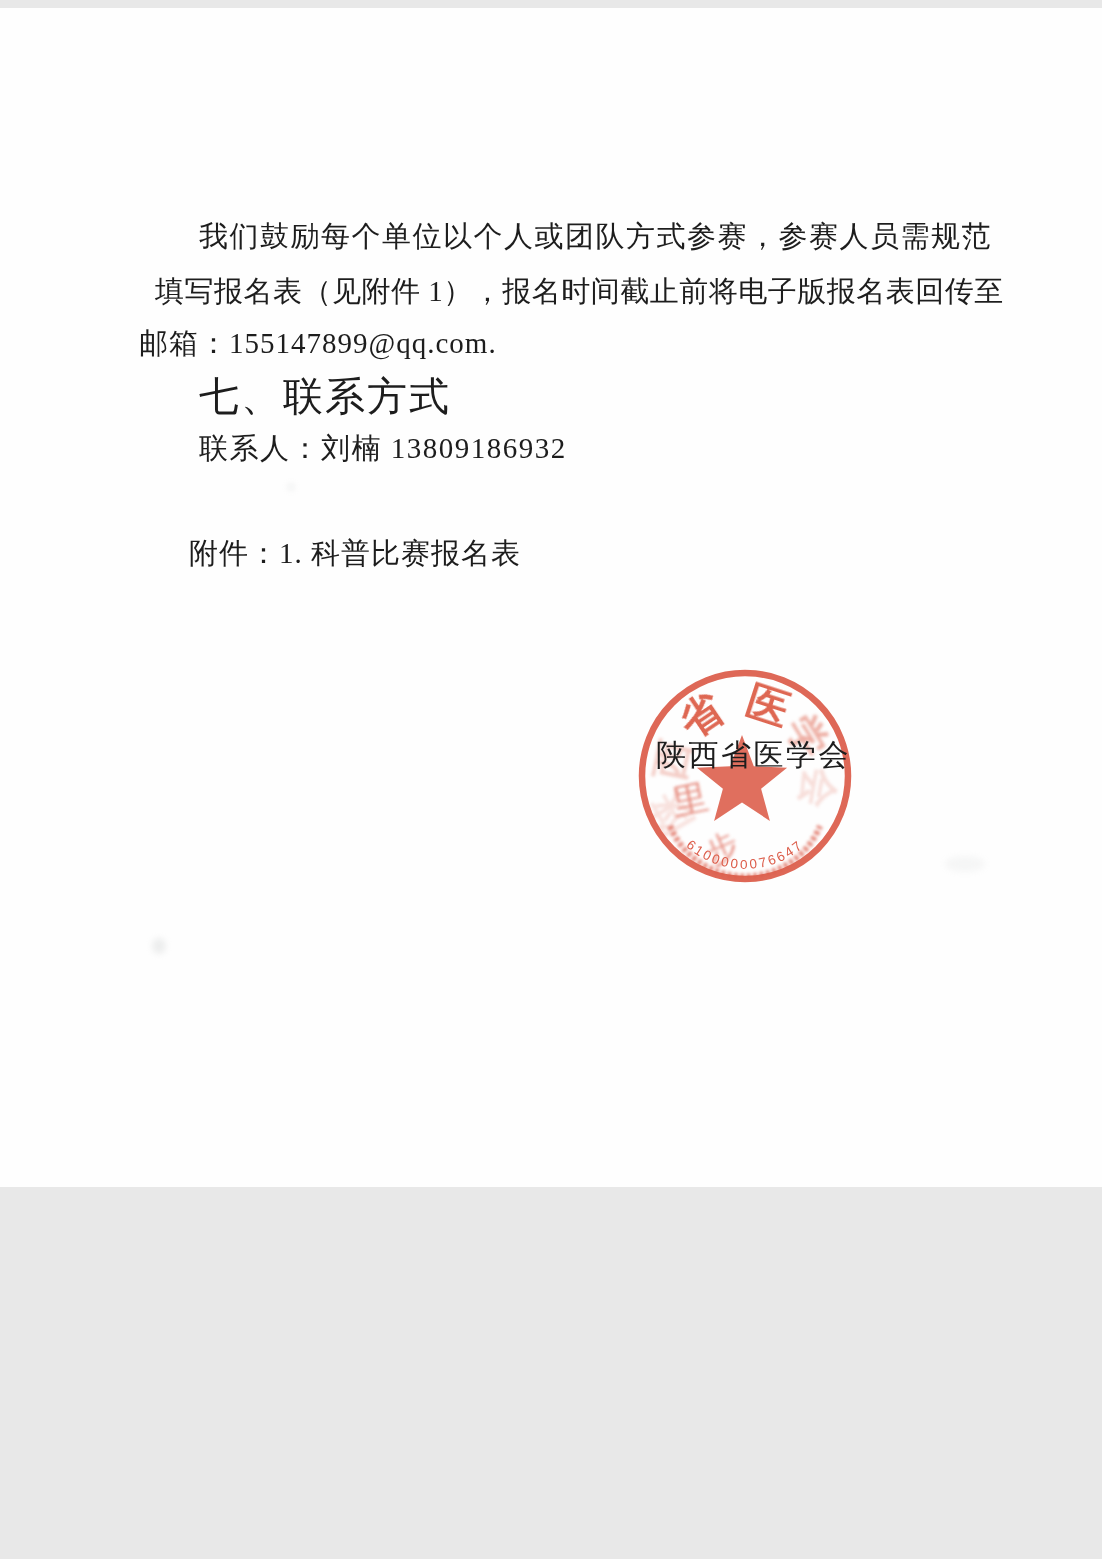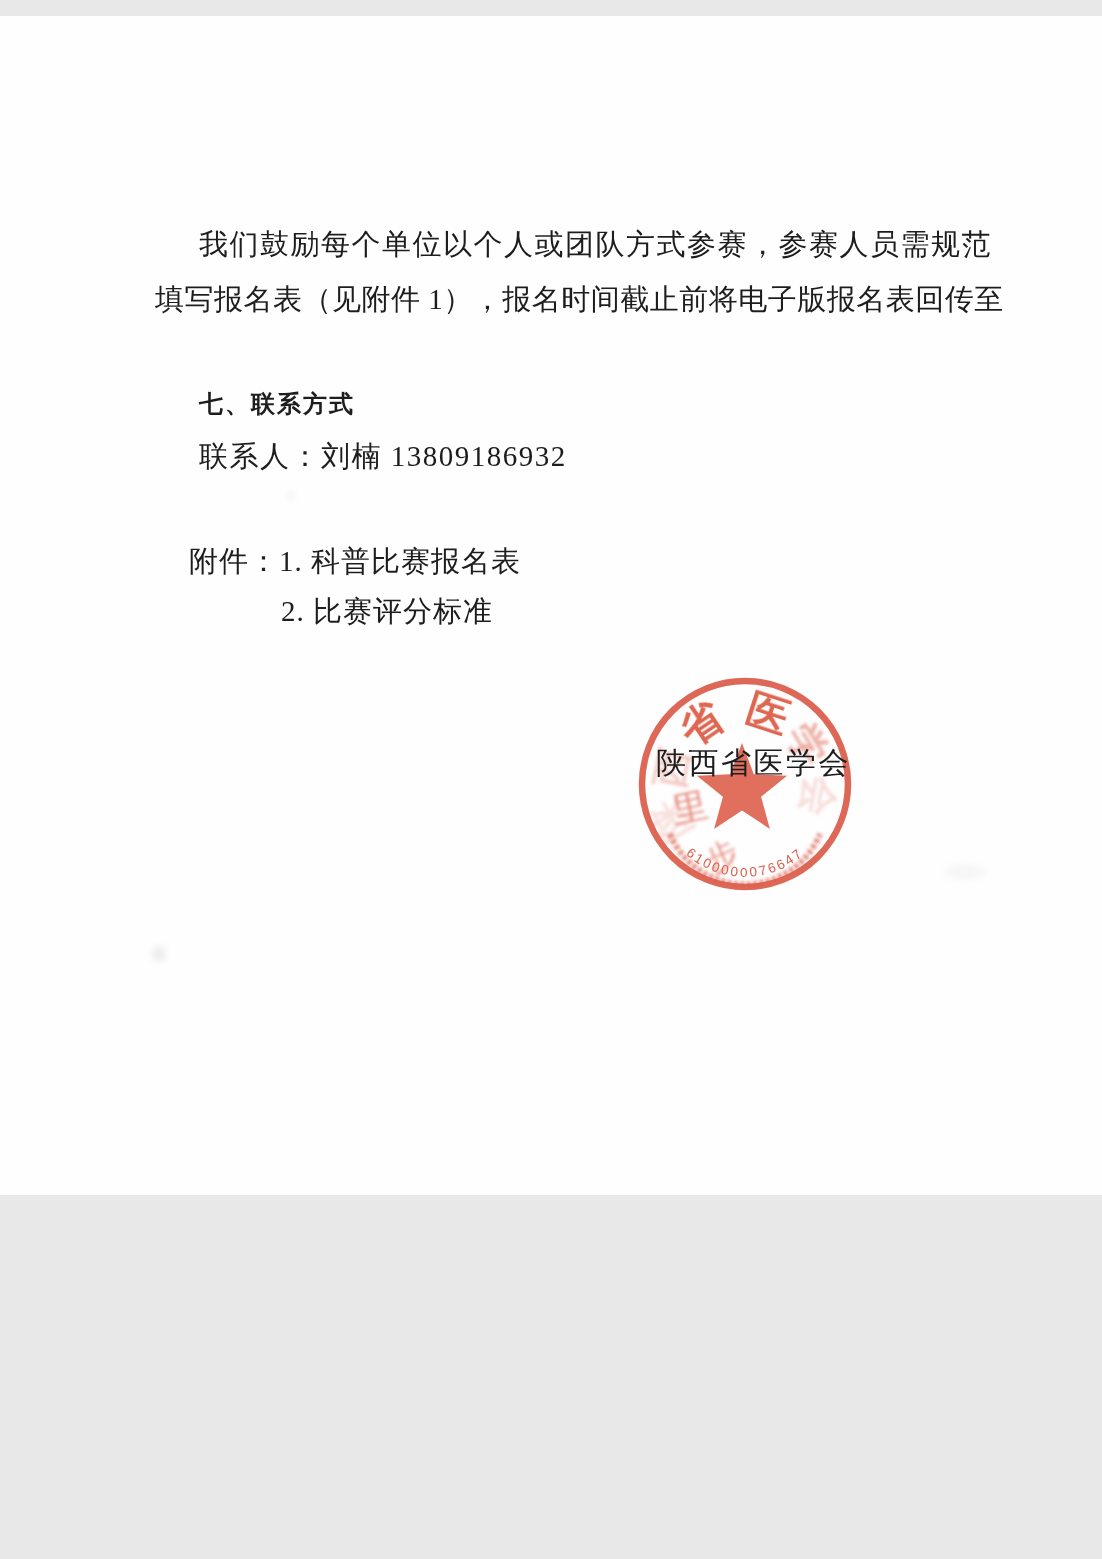--- a/index.html
+++ b/index.html
@@ -1,38 +1,38 @@
 <!DOCTYPE html>
 <html><head>
 <meta charset="utf-8">
 <style>
   html,body{margin:0;padding:0;background:#e8e8e8;}
   .page{
     position:relative;
     width:1102px;height:1179px;
-    margin:16px auto;
+    margin:8px auto;
     background:#fefefe;
     overflow:hidden;
     font-family:"Liberation Serif","DejaVu Serif",serif;
     color:#1d1d1d;
   }
   .line{
     position:absolute;
     white-space:nowrap;
     font-size:29px;
     line-height:36px;
     letter-spacing:1px;
   }
   .body-line1{left:199px;top:210px;letter-spacing:1.5px;}
   .body-line2{left:155px;top:265px;letter-spacing:0.5px;}
   .body-line3{left:139px;top:317px;letter-spacing:1px;}
   .heading{
     left:199px;top:370px;
-    font-size:24px;
-    font-weight:bold;
+    font-size:40px;
+    font-weight:normal;
     font-family:"Liberation Sans","DejaVu Sans",sans-serif;
     letter-spacing:2px;
   }
   .contact{left:199px;top:422px;letter-spacing:1.5px;}
   .attach1{left:189px;top:527px;letter-spacing:1px;}
   .attach2{left:281px;top:577px;letter-spacing:1px;}
   .sig-org{left:656px;top:729px;font-size:30px;letter-spacing:2.5px;z-index:3;text-align:right;}
   .sig-date{left:637px;top:781px;font-size:30px;letter-spacing:1px;z-index:3;}
   .stamp{
     position:absolute;
@@ -88,27 +88,27 @@
     <path id="numArc" d="M 34 152 A 89 89 0 0 0 200 152" fill="none"></path>
     <text font-size="13.5" fill="#dc5c49" letter-spacing="2.5" font-family="Liberation Sans, DejaVu Sans, sans-serif" filter="url(#soft)">
       <textPath href="#numArc" startOffset="50%" text-anchor="middle">6100000076647</textPath>
     </text>
 
     <path d="M 42 166 A 81 81 0 0 0 192 166" fill="none" stroke="#dc5c49" stroke-width="6" stroke-dasharray="4 2.5" opacity="0.7" filter="url(#smear)"></path>
   </svg>
 
   <div class="line body-line1">我们鼓励每个单位以个人或团队方式参赛，参赛人员需规范</div>
   <div class="line body-line2">填写报名表（见附件 1），报名时间截止前将电子版报名表回传至</div>
+  <div class="line body-line3">邮箱：155147899@qq.com.</div>
 
   <div class="line heading">七、联系方式</div>
 
   <div class="line contact">联系人：刘楠 13809186932</div>
 
   <div class="line attach1">附件：1. 科普比赛报名表</div>
-  <div class="line attach2">2. 比赛评分标准</div>
 
   <div class="line sig-org">陕西省医学会</div>
 
   <div class="smudge smudge-a"></div>
   <div class="smudge smudge-b"></div>
   <div class="smudge smudge-c"></div>
 
 </div>
 
 </body></html>

